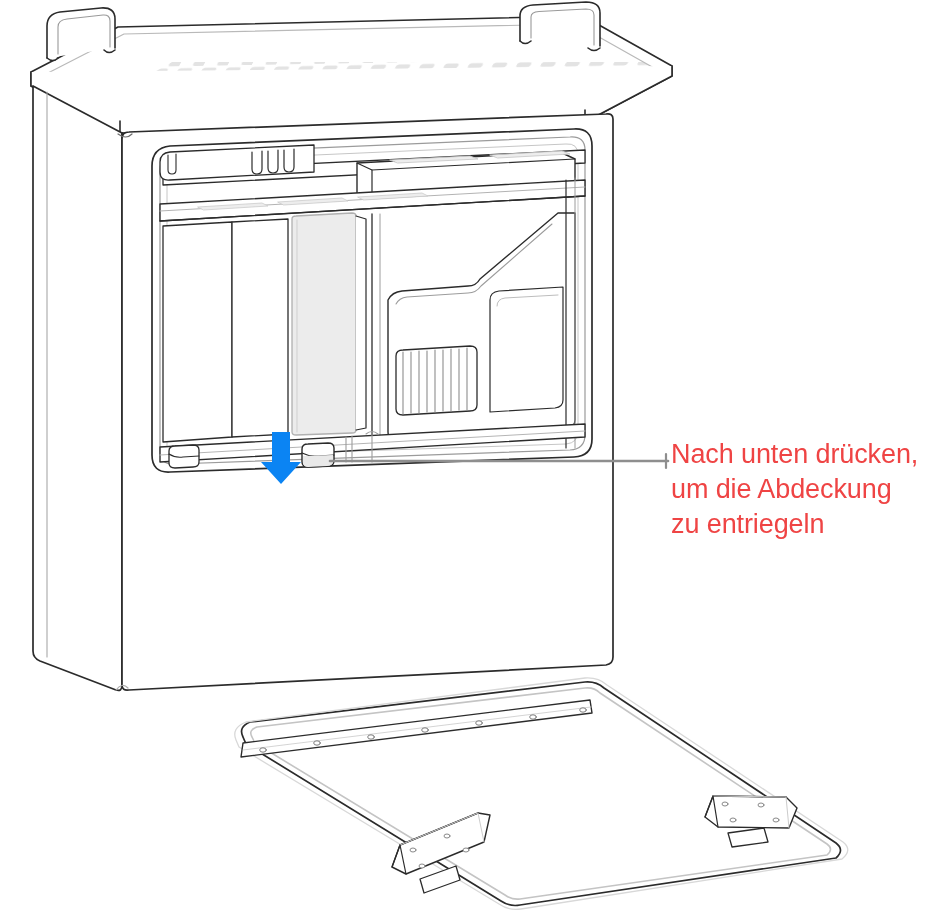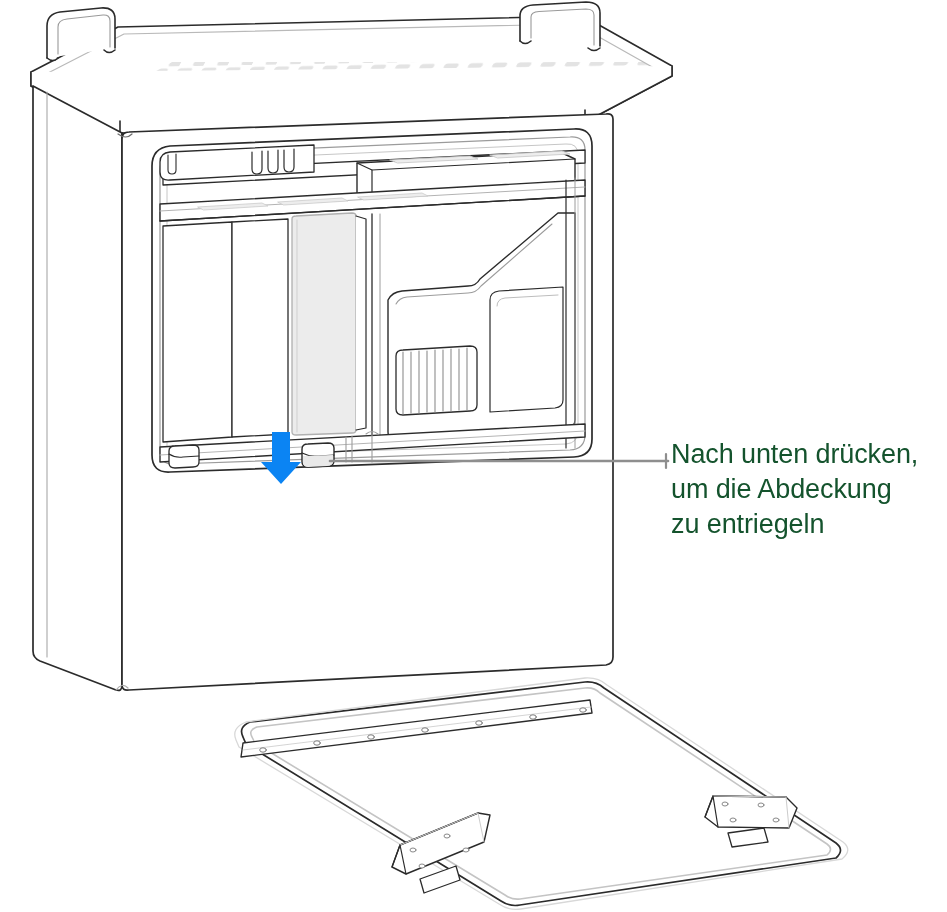--- a/index.html
+++ b/index.html
@@ -31,21 +31,21 @@
     display: block;
   }
   .callout-text {
     position: absolute;
     left: 671px;
     top: 437px;
     width: 276px;
     font-family: "Liberation Sans", sans-serif;
     font-size: 27px;
     line-height: 35px;
-    color: #14532d;
+    color: #ef4444;
     letter-spacing: -0.1px;
     white-space: pre-wrap;
   }
 </style>
 </head>
 <body>
 
 <div id="stage">
 
   <svg id="figure" viewBox="0 0 947 912">

